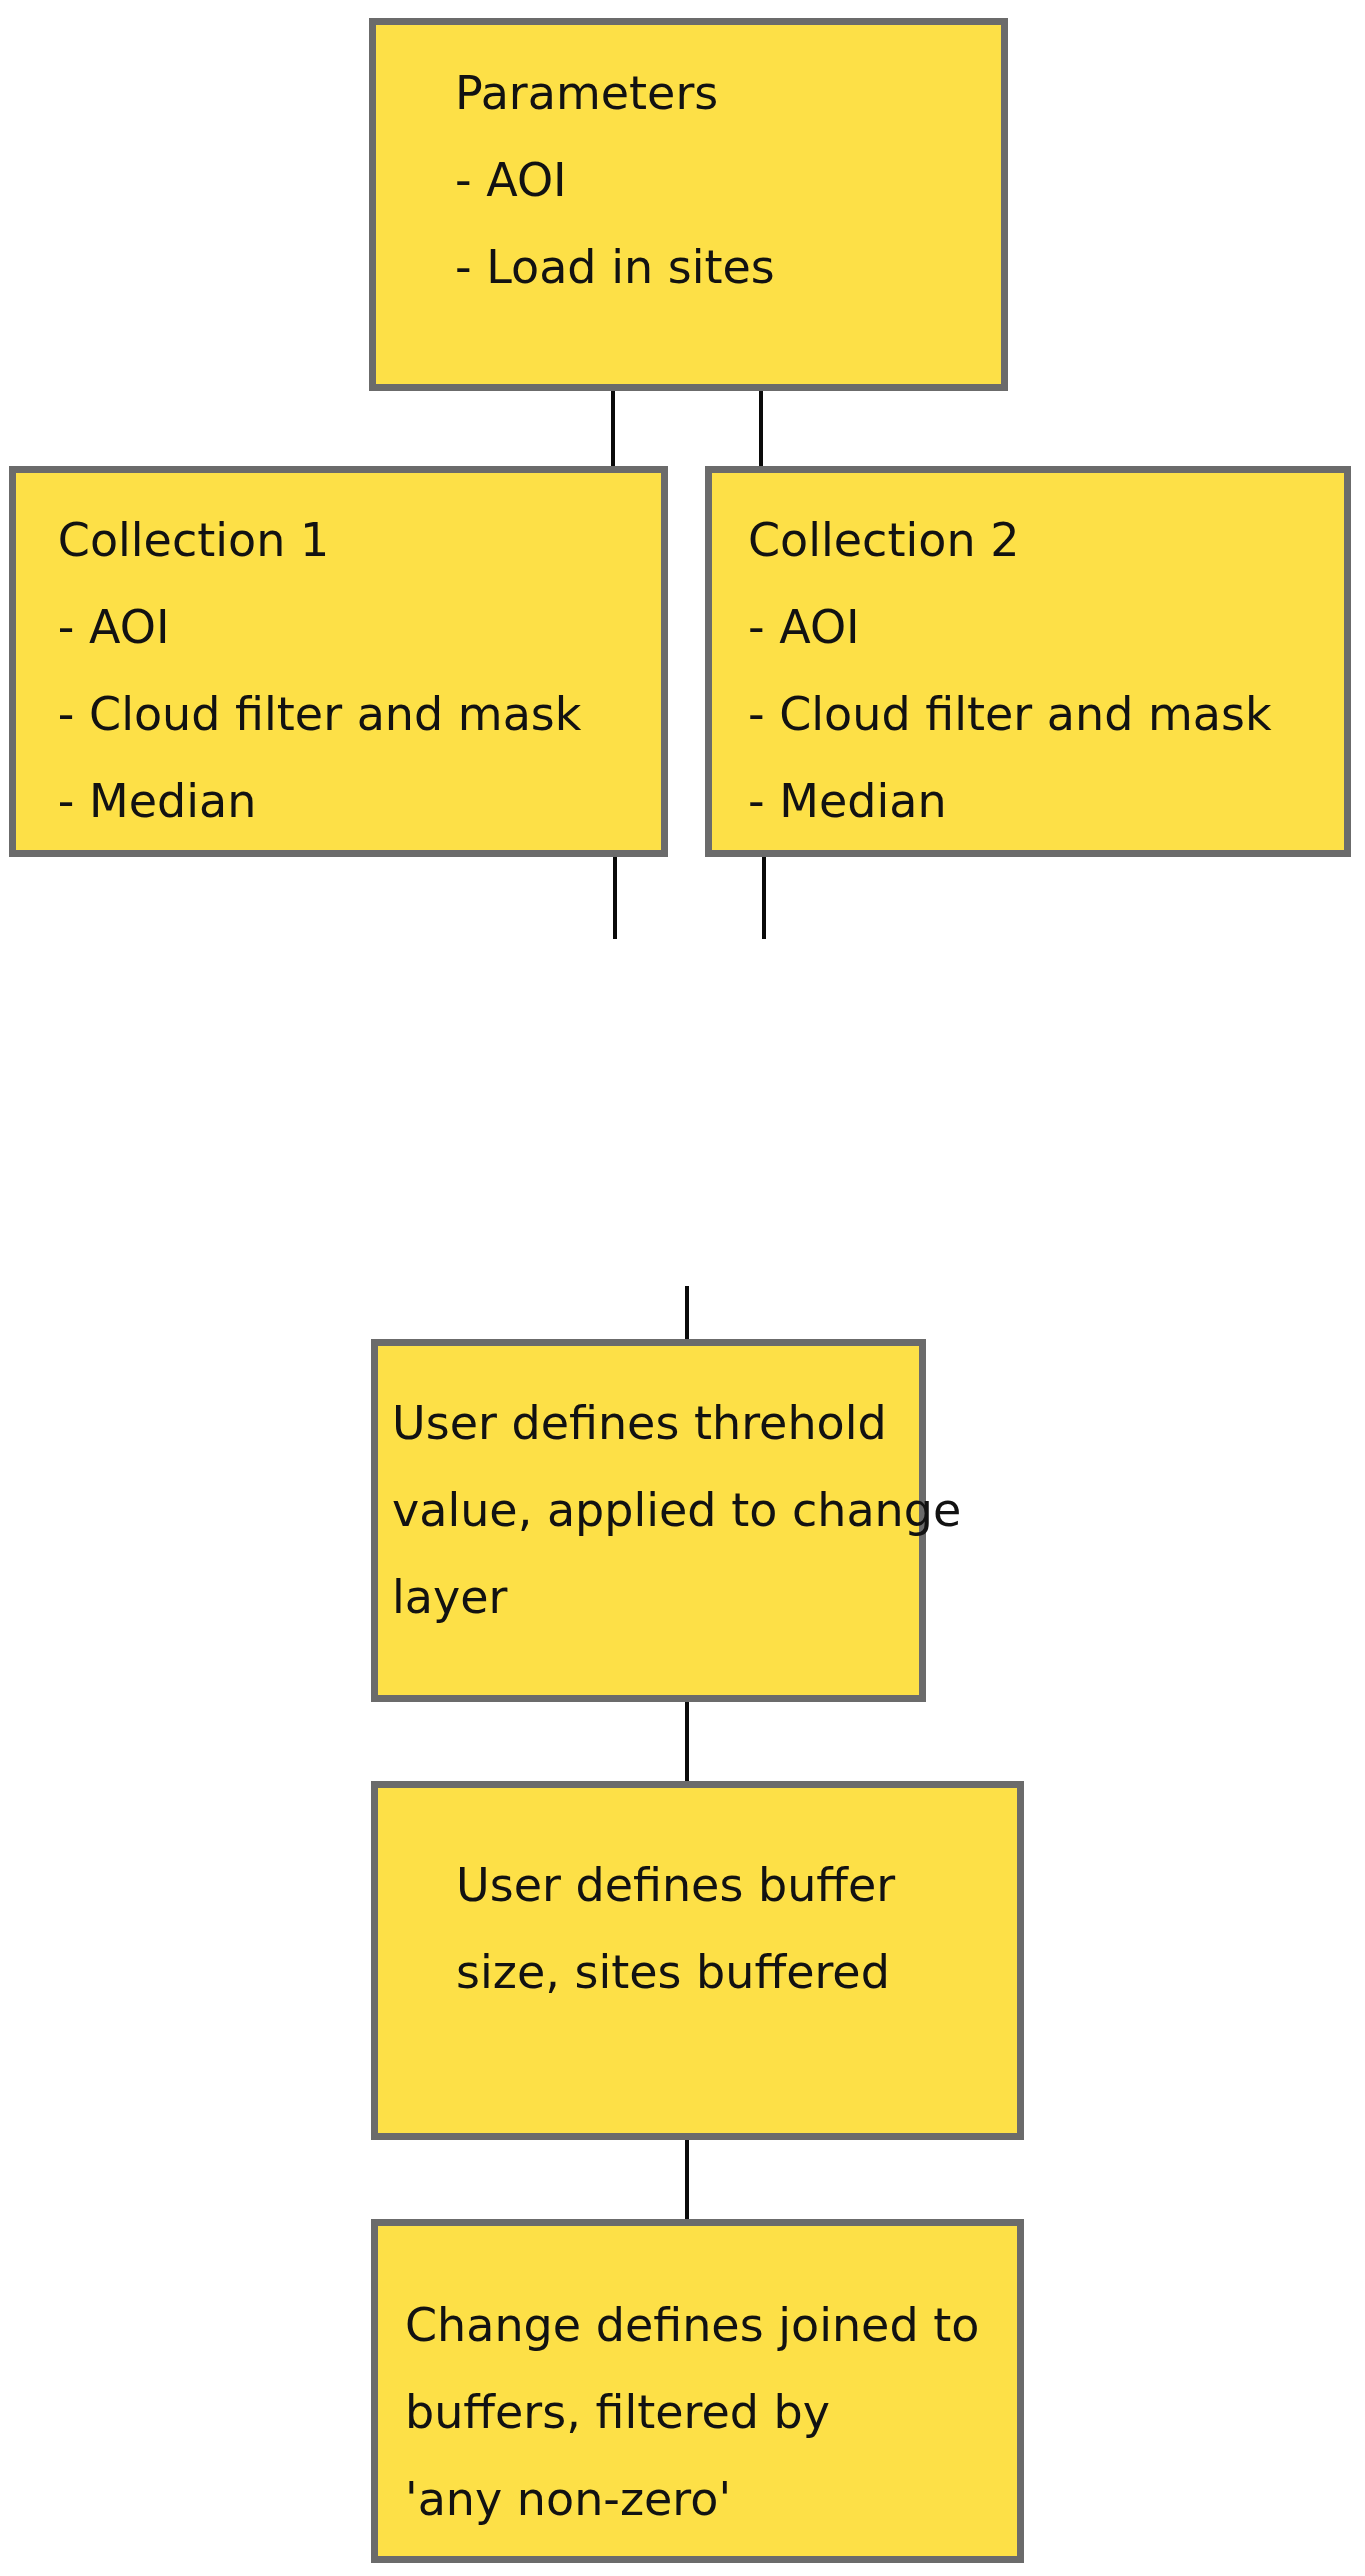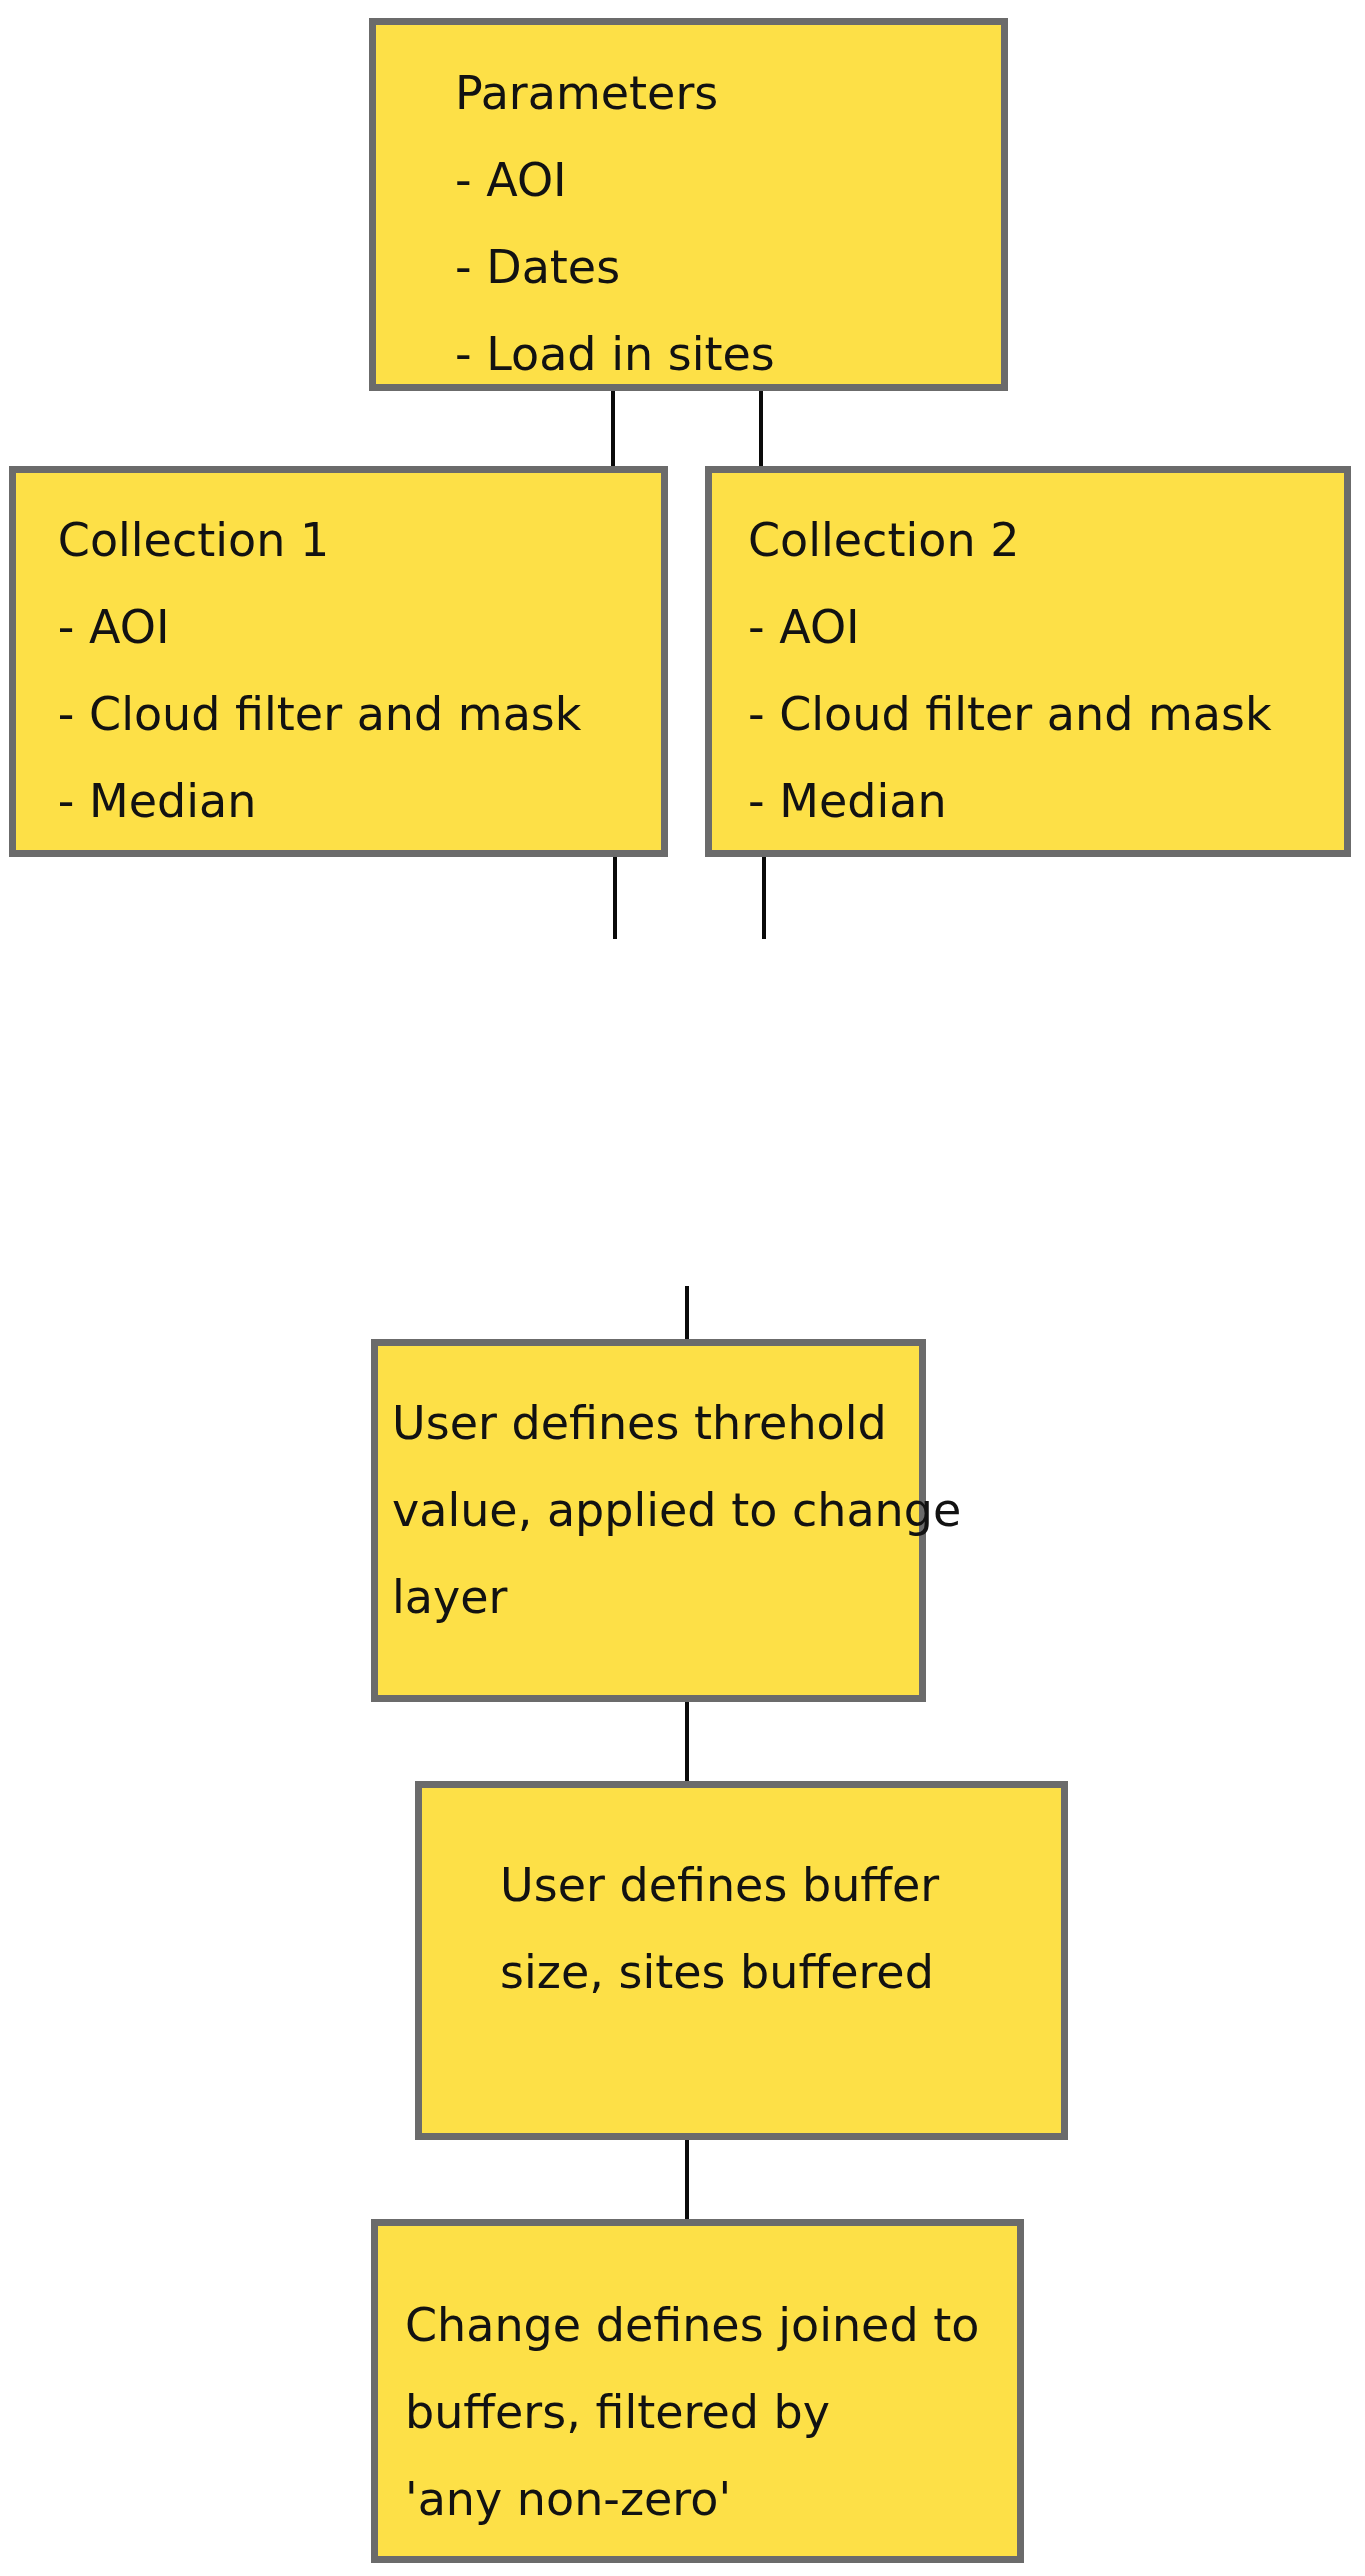--- a/index.html
+++ b/index.html
@@ -45,21 +45,21 @@
   #box-change { left: 371px; top: 939px; width: 653px; height: 347px; }
   #box-change .content {
     display: flex;
     align-items: center;
     padding: 23.5px 5.9px 0 79px;
   }
 
   #box-threshold { left: 371px; top: 1339px; width: 555px; height: 363px; }
   #box-threshold .content { padding: 34px 5.9px 0 14px; }
 
-  #box-buffer { left: 371px; top: 1781px; width: 653px; height: 359px; margin-left: 44px; }
+  #box-buffer { left: 371px; top: 1781px; width: 653px; height: 359px; }
   #box-buffer .content { padding: 54px 5.9px 0 78px; }
 
   #box-join { left: 371px; top: 2219px; width: 653px; height: 344px; }
   #box-join .content { padding: 56px 5.9px 0 27px; }
 
   
   .connector {
     position: absolute;
     width: 4.1px;
     background: #0a0a0a;
@@ -82,21 +82,20 @@
   <div class="connector" id="edge-collection1-change"></div>
   <div class="connector" id="edge-collection2-change"></div>
   <div class="connector" id="edge-change-threshold"></div>
   <div class="connector" id="edge-threshold-buffer"></div>
   <div class="connector" id="edge-buffer-join"></div>
 
   <div class="node" id="box-parameters">
     <div class="content">
       <span class="line">Parameters</span>
       <span class="line">- AOI</span>
-      <span class="line">- Dates</span>
       <span class="line">- Load in sites</span>
     </div>
   </div>
 
   <div class="node" id="box-collection1">
     <div class="content">
       <span class="line">Collection 1</span>
       <span class="line">- AOI</span>
       <span class="line">- Cloud filter and mask</span>
       <span class="line">- Median</span>

